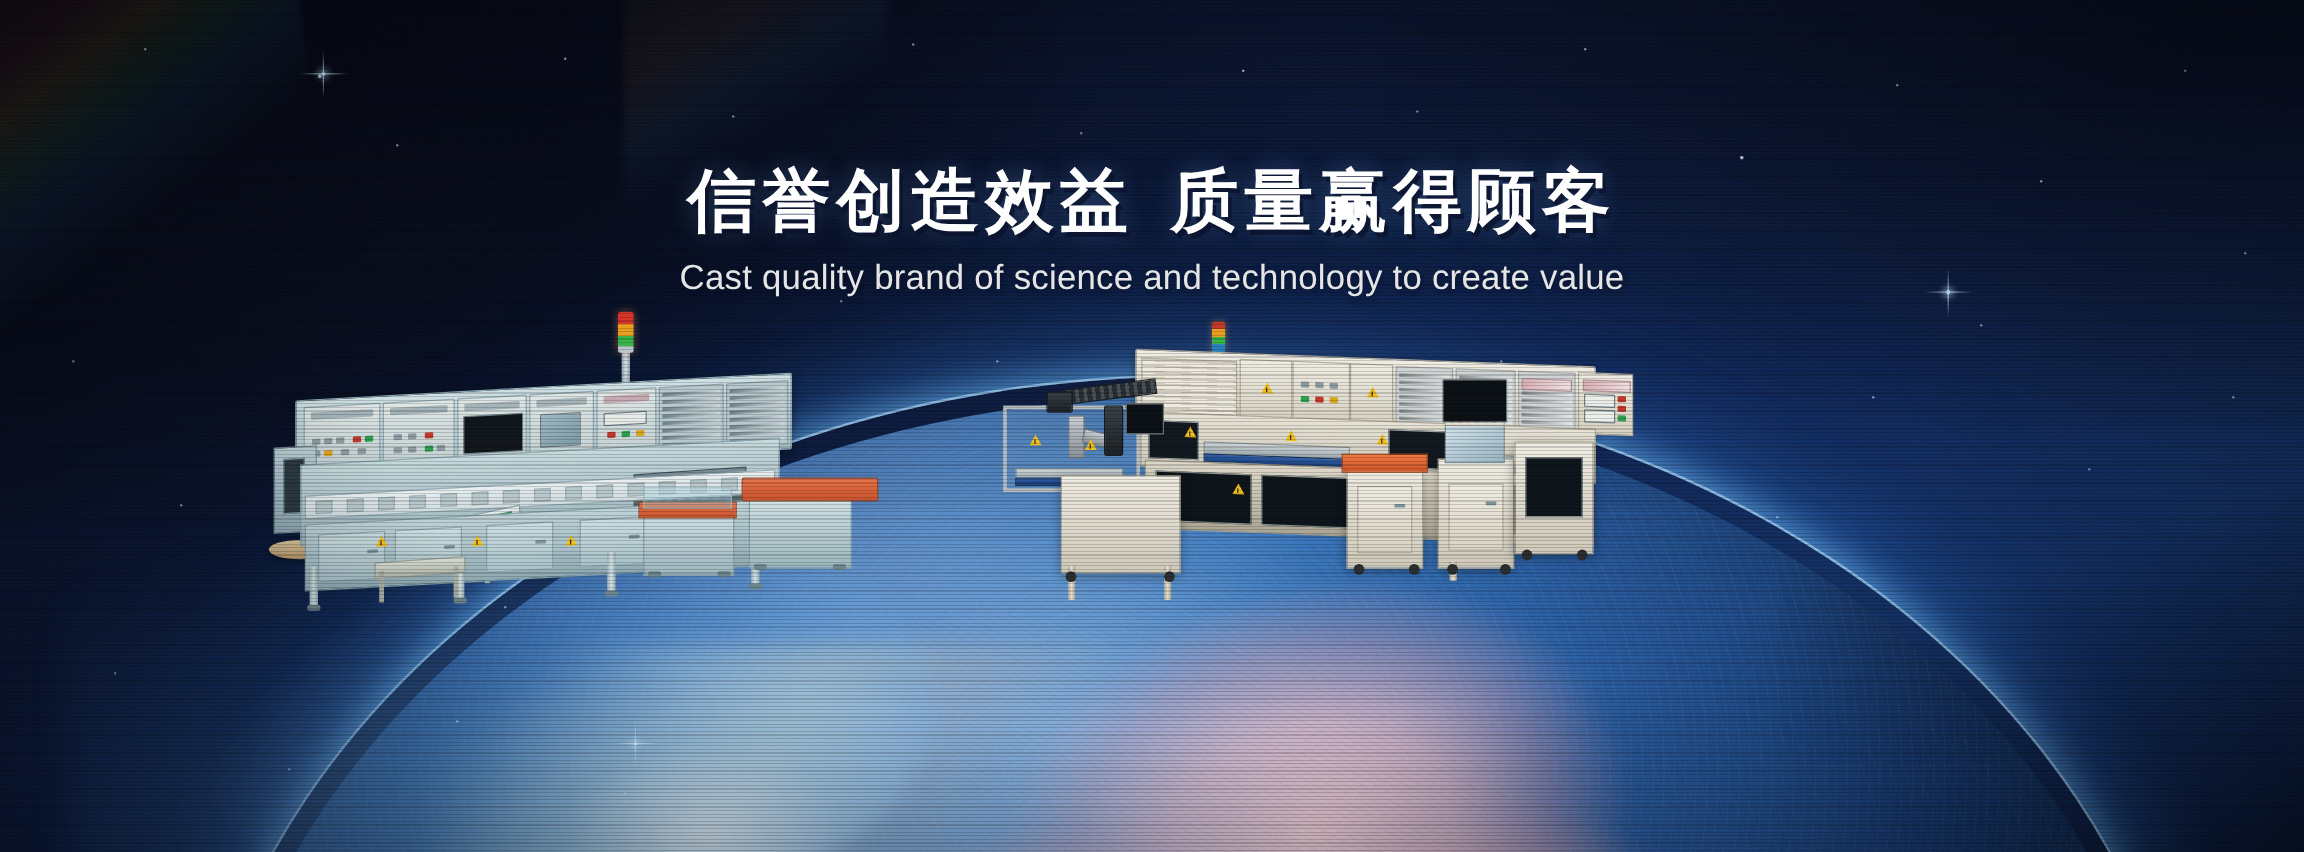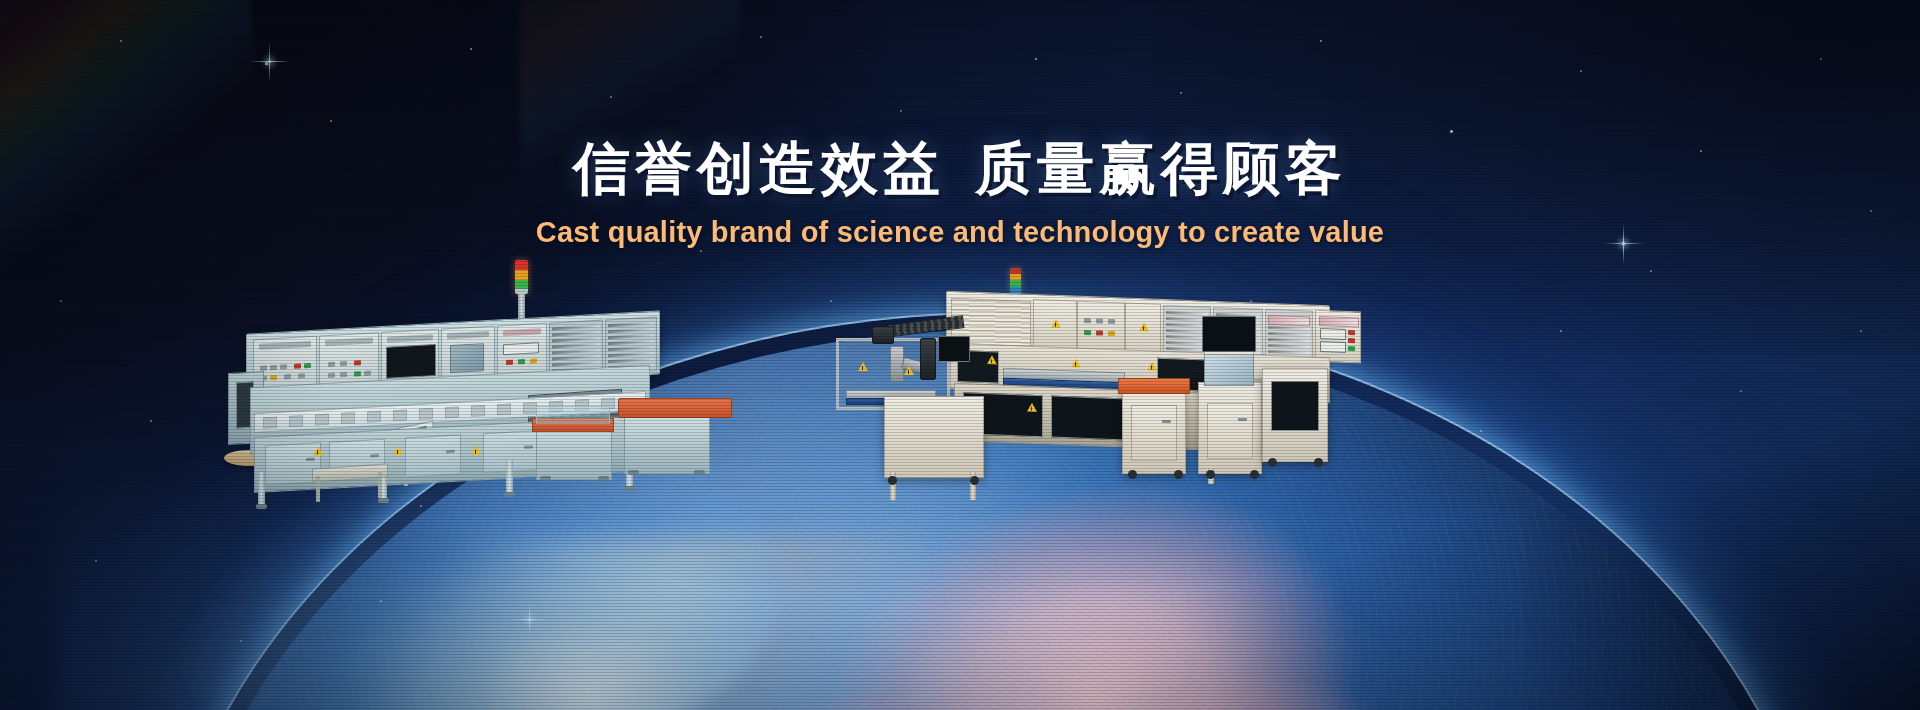--- a/index.html
+++ b/index.html
@@ -190,23 +190,23 @@
     line-height:1.08;
     text-shadow:
       3px 4px 0 rgba(10,18,44,.78),
       0 0 22px rgba(120,180,255,.30);
   }
   .headline .gap{display:inline-block;width:30px;}
   .subhead{
     margin:16px 0 0;
     font-family:"Liberation Sans",sans-serif;
     font-size:29px;
-    font-weight:bold;
+    font-weight:normal;
     letter-spacing:.2px;
-    color:#fdba74;
+    color:#e5e5e5;
     text-shadow:1px 2px 5px rgba(6,14,36,.80);
   }
 
   
   .machine{position:absolute;}
 
   
   #machine-left{left:228px;top:276px;width:520px;height:230px;}
 
   .ml-tower{position:absolute;left:290px;top:0px;width:7px;height:62px;background:linear-gradient(90deg,#8fa2ad,#d3dde2,#8fa2ad);}

